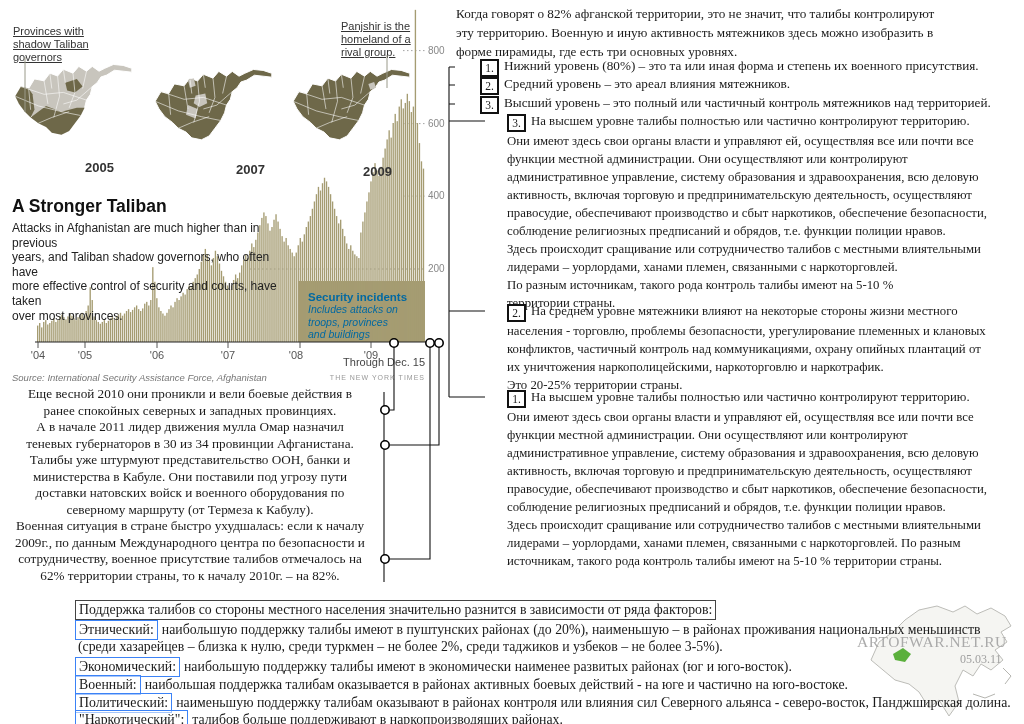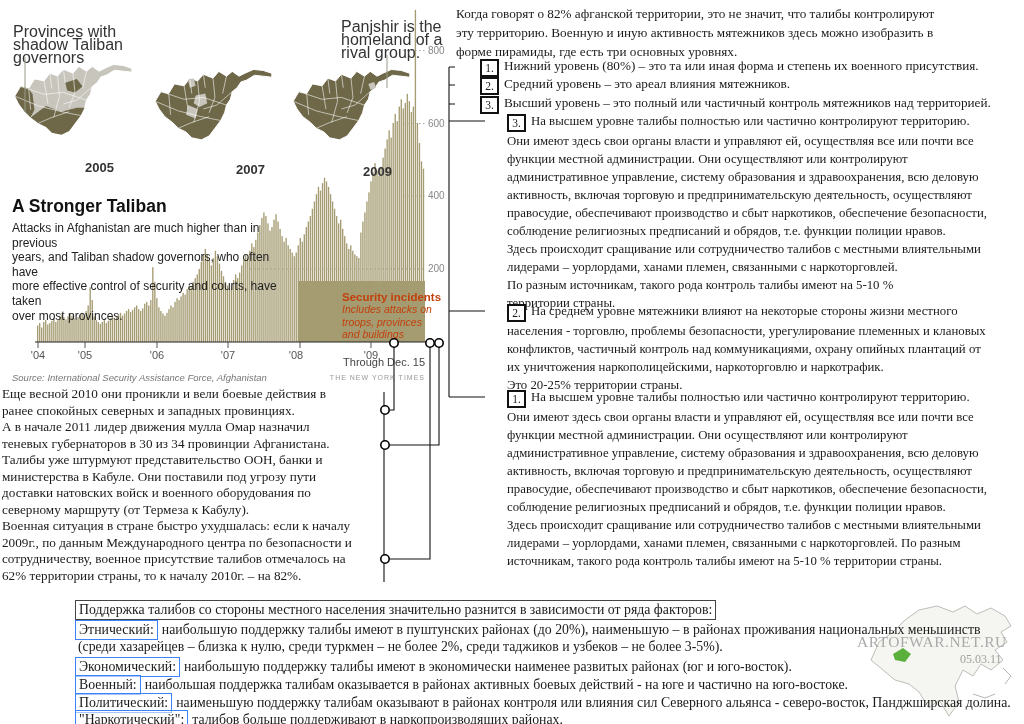--- a/index.html
+++ b/index.html
@@ -1,35 +1,35 @@
 <!DOCTYPE html>
 <html><head>
 <meta charset="utf-8">
 <style>
   html,body{margin:0;padding:0;}
   body{width:1024px;height:724px;position:relative;overflow:hidden;background:#fff;
        font-family:"Liberation Serif",serif;color:#1a1a1a;}
   .abs{position:absolute;}
   
   .map-year{font-family:"Liberation Sans",sans-serif;font-weight:bold;font-size:13px;color:#333;z-index:3;}
-  .map-note{font-family:"Liberation Sans",sans-serif;font-size:16px;line-height:13px;color:#333;white-space:pre-line;z-index:3;}
+  .map-note{font-family:"Liberation Sans",sans-serif;font-size:11px;line-height:13px;color:#333;white-space:pre-line;z-index:3;text-decoration:underline;}
   
   #chart-title{font-family:"Liberation Sans",sans-serif;font-weight:bold;font-size:17.5px;color:#111;z-index:3;}
   #chart-subtitle{font-family:"Liberation Sans",sans-serif;font-size:12px;line-height:14.6px;color:#222;white-space:pre-line;z-index:3;}
   #bars rect{fill:#a59c72;}
   .ylab{font-family:"Liberation Sans",sans-serif;font-size:10px;color:#888;z-index:3;}
   .xlab{font-family:"Liberation Sans",sans-serif;font-size:11px;color:#555;transform:translateX(-50%);z-index:3;}
-  #sec-label{z-index:3;color:#c2410c;font-family:"Liberation Sans",sans-serif;margin-left:34px;}
+  #sec-label{z-index:3;color:#0369a1;font-family:"Liberation Sans",sans-serif;}
   #sec-label .t{font-weight:bold;font-size:11.5px;}
   #sec-label .n{font-style:italic;font-size:10.5px;line-height:12.5px;white-space:pre-line;}
   #through{font-family:"Liberation Sans",sans-serif;font-size:11px;color:#444;text-align:right;z-index:3;}
   #nyt{font-family:"Liberation Sans",sans-serif;font-size:7px;letter-spacing:1px;color:#999;text-align:right;z-index:3;}
   #source{font-family:"Liberation Sans",sans-serif;font-style:italic;font-size:9.5px;color:#777;z-index:3;}
   
-  #left-col{left:2px;top:386px;width:376px;text-align:left;font-size:13.2px;line-height:16.5px;
+  #left-col{left:2px;top:386px;width:376px;text-align:center;font-size:13.2px;line-height:16.5px;
             white-space:pre-line;z-index:3;}
   #intro{left:456px;top:4px;width:568px;font-size:13.2px;line-height:19px;white-space:pre-line;z-index:3;}
   #levels{left:456px;top:58px;width:568px;z-index:3;margin-left:24px;}
   .level{height:18.3px;font-size:13.2px;white-space:nowrap;}
   .numbox{display:inline-block;min-width:13px;height:14px;border:2px solid #111;background:#fff;
           text-align:center;font-size:11.5px;line-height:14px;padding:0 1px;margin-right:5px;vertical-align:-2px;}
   .section{position:absolute;left:487px;width:537px;font-size:12.8px;line-height:18px;z-index:3;margin-left:20px;}
   .sec-text{white-space:pre-line;}
   
   .brow{position:absolute;font-size:13.8px;white-space:nowrap;z-index:3;}

